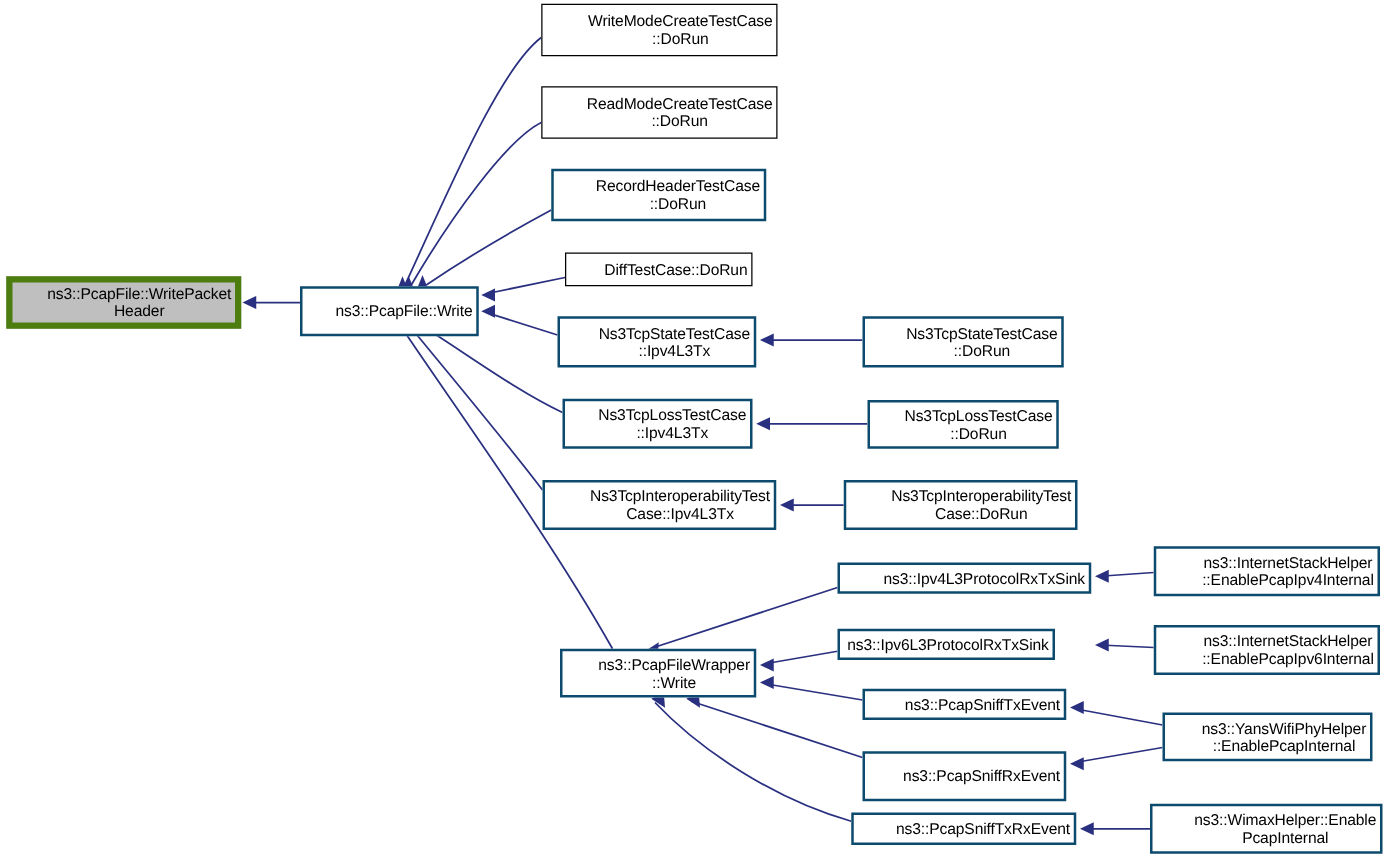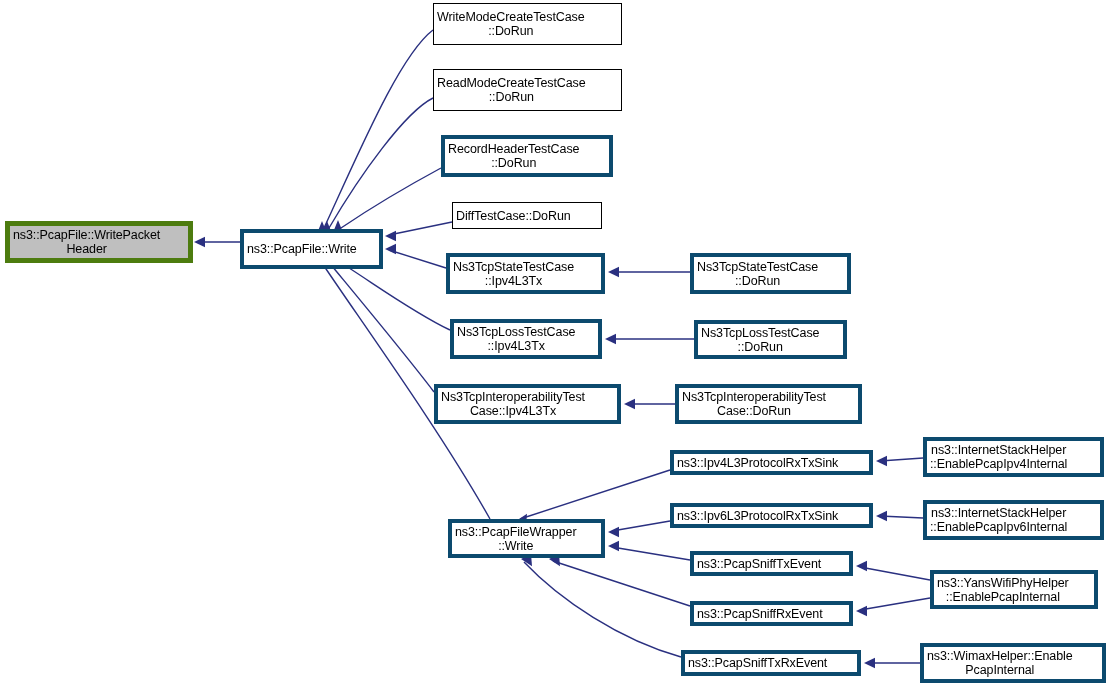--- a/index.html
+++ b/index.html
@@ -24,31 +24,31 @@
     pointer-events: none;
   }
   .node {
     position: absolute;
     box-sizing: border-box;
     border: 1px solid #000000;
     background: #ffffff;
     color: #000000;
     display: flex;
     align-items: center;
-    justify-content: flex-start;
+    justify-content: flex-end;
     text-align: center;
     line-height: 1.12;
     font-size: 12.5px;
     letter-spacing: -0.1px;
     padding: 0 3px;
     white-space: pre-line;
     z-index: 2;
   }
   .node.thick {
-    border: 4px solid #0c4a6e;
+    border: 2px solid #0c4a6e;
   }
   .node.current {
     background: #bfbfbf;
     border: 5px solid #4d7c0f;
   }
 </style>
 </head>
 <body>
 
 <div id="graph">
@@ -116,23 +116,23 @@
 Case::Ipv4L3Tx</span></div>
     <div class="node thick" style="left: 448px; top: 519px; width: 157px; height: 39px;"><span>ns3::PcapFileWrapper
 ::Write</span></div>
     <div class="node thick" style="left: 690px; top: 253px; width: 161px; height: 41px;"><span>Ns3TcpStateTestCase
 ::DoRun</span></div>
     <div class="node thick" style="left: 694px; top: 320px; width: 153px; height: 39px;"><span>Ns3TcpLossTestCase
 ::DoRun</span></div>
     <div class="node thick" style="left: 675px; top: 384px; width: 187px; height: 40px;"><span>Ns3TcpInteroperabilityTest
 Case::DoRun</span></div>
     <div class="node thick" style="left: 670px; top: 450px; width: 203px; height: 25px;"><span>ns3::Ipv4L3ProtocolRxTxSink</span></div>
-    <div class="node thick" style="left: 670px; top: 503px; width: 203px; height: 25px;"><span>ns3::Ipv6L3ProtocolRxTxSink</span></div>
+    <div class="node thick" style="left: 670px; top: 503px; width: 174px; height: 25px;"><span>ns3::Ipv6L3ProtocolRxTxSink</span></div>
     <div class="node thick" style="left: 690px; top: 551px; width: 163px; height: 25px;"><span>ns3::PcapSniffTxEvent</span></div>
-    <div class="node thick" style="left: 690px; top: 601px; width: 163px; height: 25px;"><span>ns3::PcapSniffRxEvent</span></div>
+    <div class="node thick" style="left: 690px; top: 601px; width: 163px; height: 40px;"><span>ns3::PcapSniffRxEvent</span></div>
     <div class="node thick" style="left: 681px; top: 650px; width: 180px; height: 26px;"><span>ns3::PcapSniffTxRxEvent</span></div>
     <div class="node thick" style="left: 923px; top: 437px; width: 181px; height: 40px;"><span>ns3::InternetStackHelper
 ::EnablePcapIpv4Internal</span></div>
     <div class="node thick" style="left: 923px; top: 500px; width: 181px; height: 40px;"><span>ns3::InternetStackHelper
 ::EnablePcapIpv6Internal</span></div>
     <div class="node thick" style="left: 930px; top: 570px; width: 168px; height: 39px;"><span>ns3::YansWifiPhyHelper
 ::EnablePcapInternal</span></div>
     <div class="node thick" style="left: 920px; top: 643px; width: 186px; height: 40px;"><span>ns3::WimaxHelper::Enable
 PcapInternal</span></div>
   </div>

